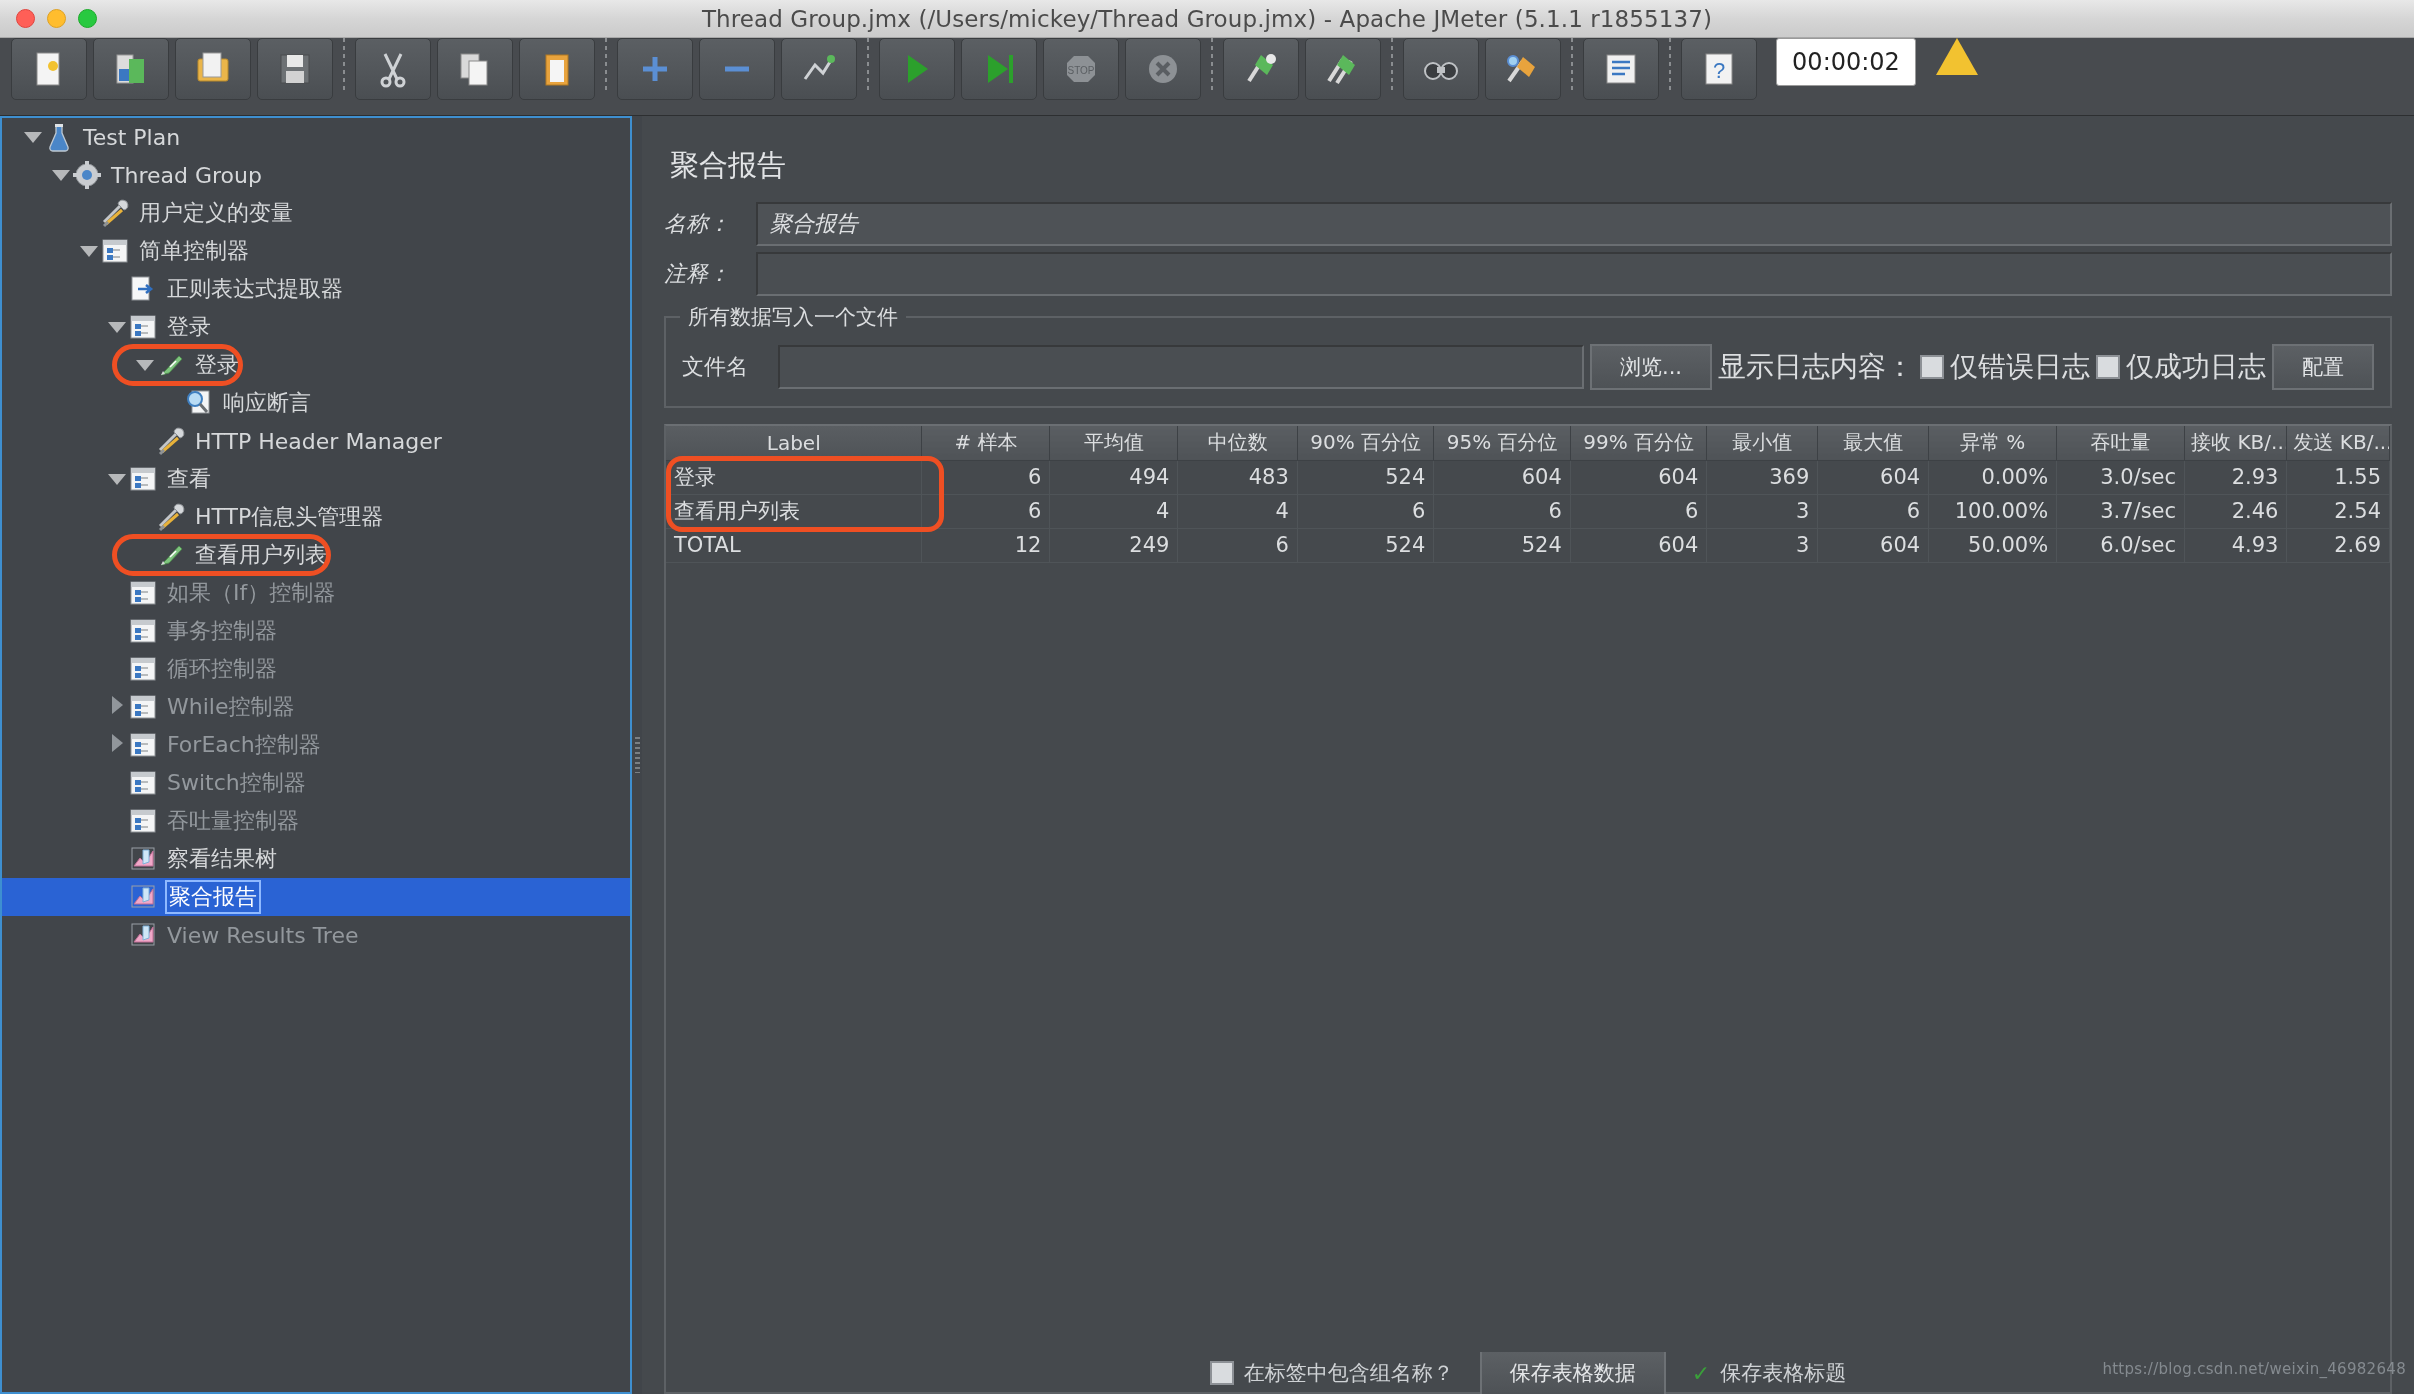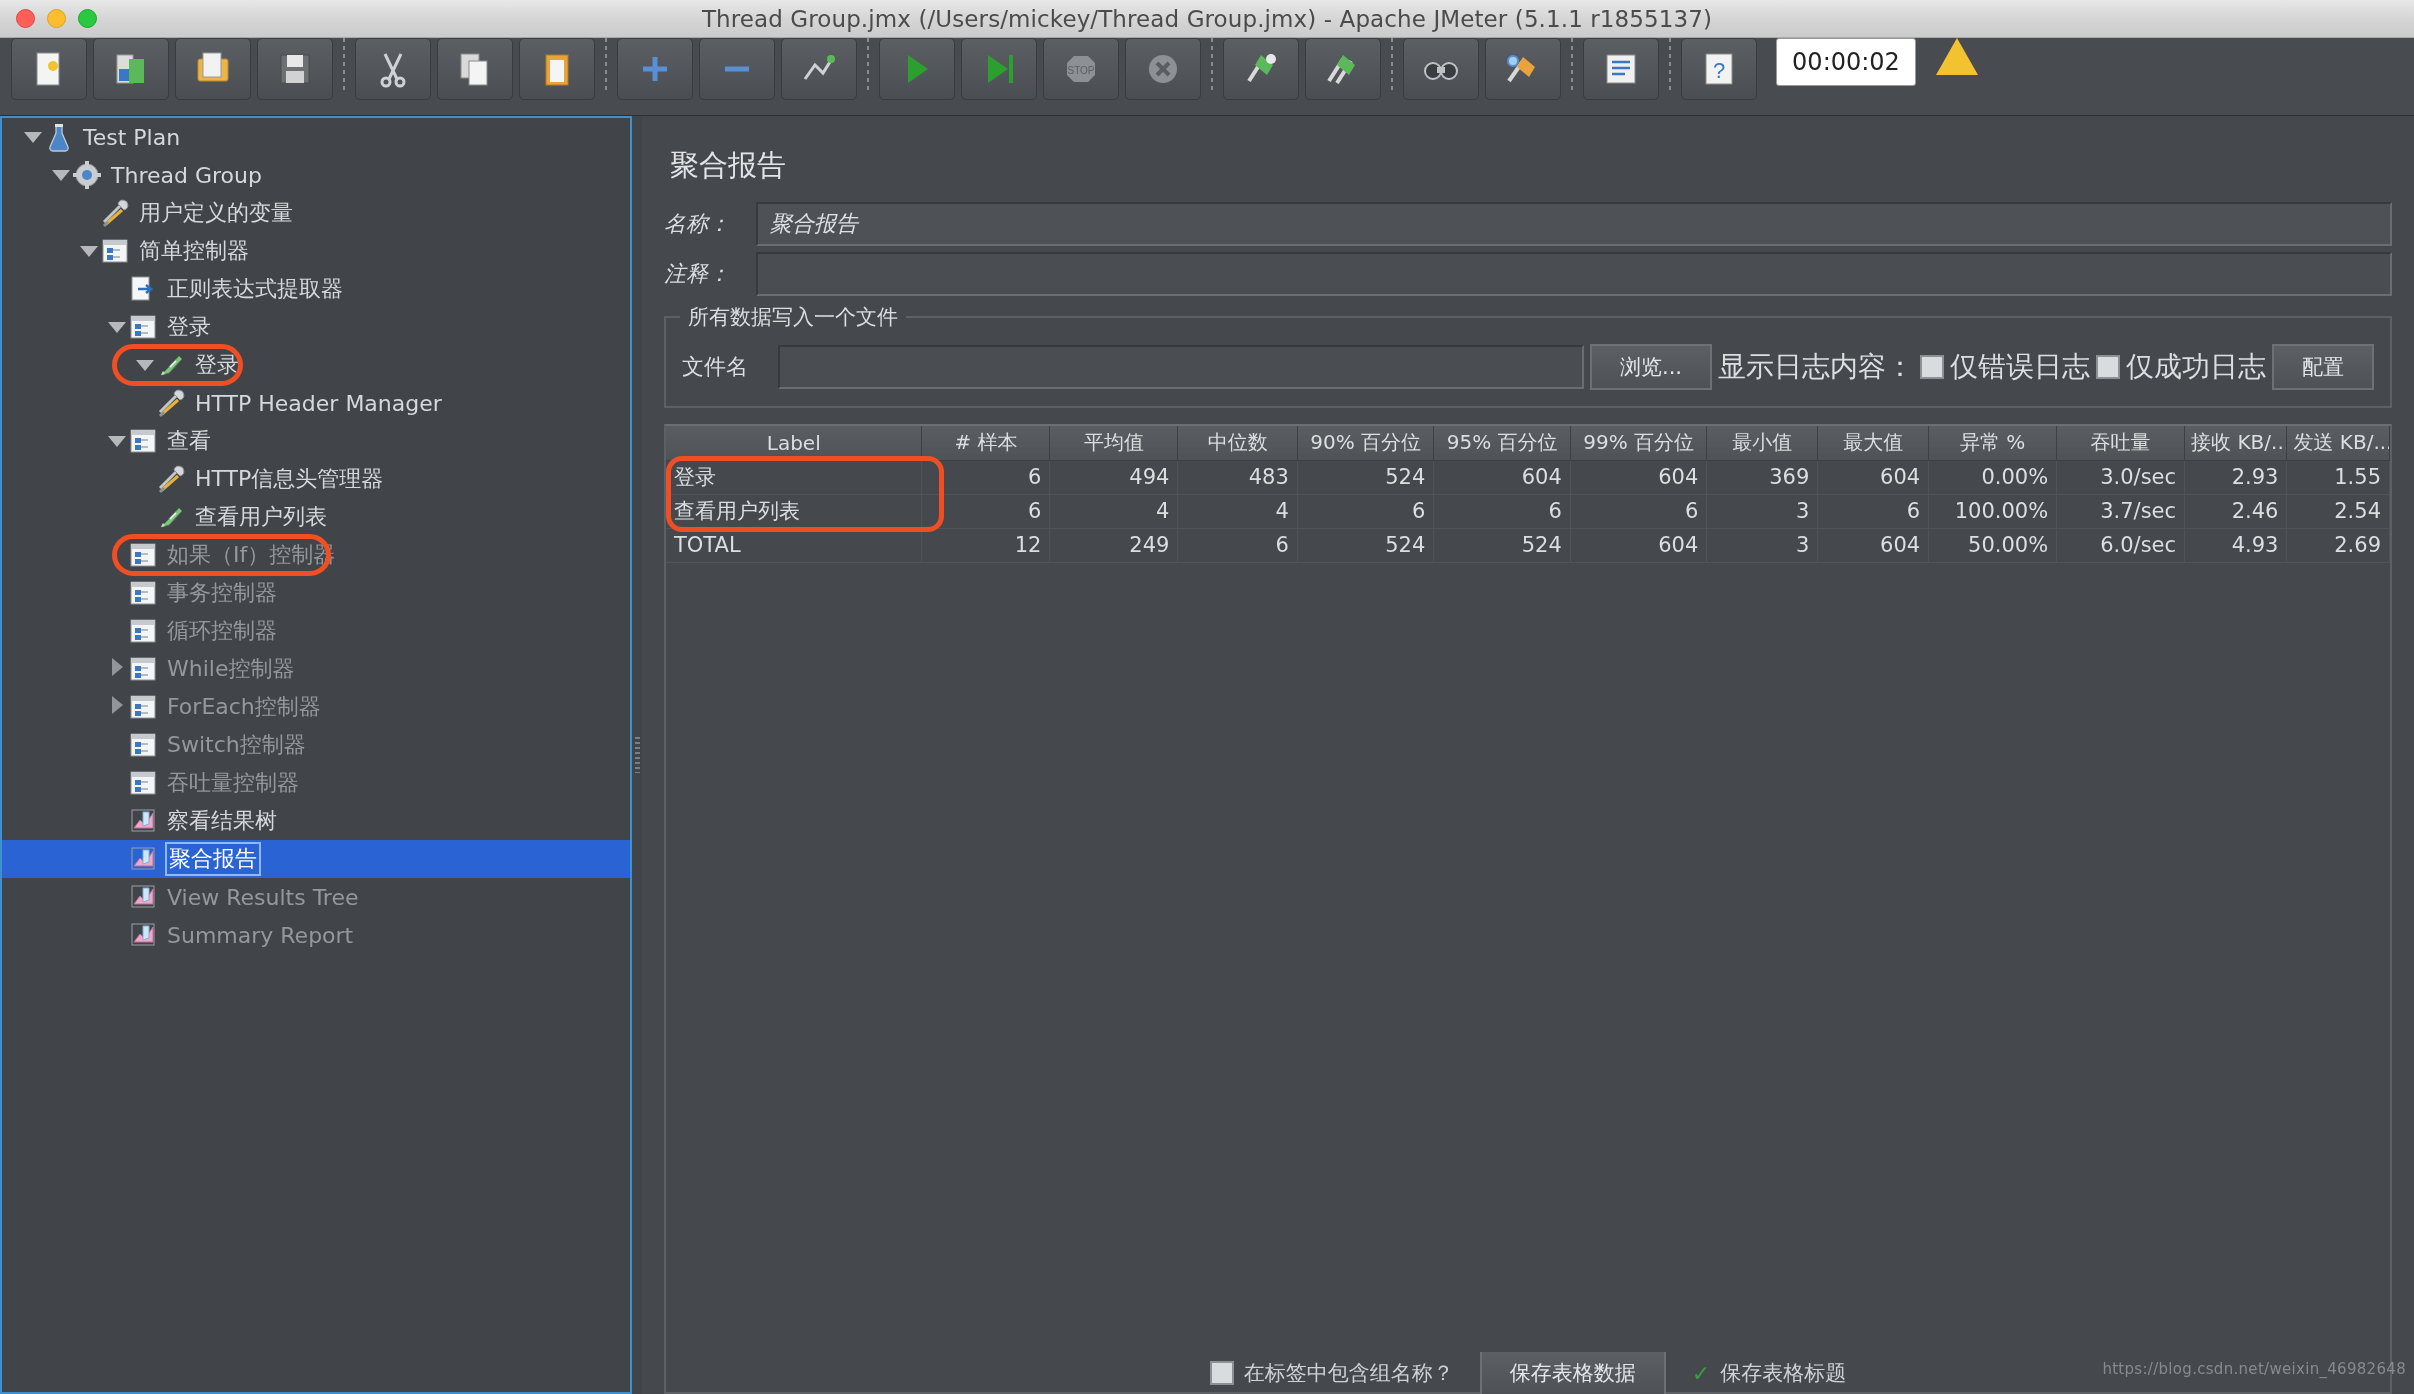--- a/index.html
+++ b/index.html
@@ -394,20 +394,30 @@
           <div style="width: 112px; flex: 0 0 112px;"></div>
           <div class="tw"><span class="arrow-down"></span></div>
           <span class="ticon"><svg width="30" height="30" viewBox="0 0 30 30">
               <path d="M5 25 L10 20 L23 6 L26 9 L13 23 Z" fill="#7fc47f" stroke="#4e8a4e"></path>
               <path d="M5 25 L9 24 L7 21 Z" fill="#d6d8da"></path>
               <path d="M14 17 L20 11" stroke="#ffffff" stroke-width="1.6"></path>
             </svg></span>
           <span class="tlabel">登录</span>
         </div>
         <div class="tree-row">
+          <div style="width: 140px; flex: 0 0 140px;"></div>
+          <div class="tw"></div>
+          <span class="ticon"><svg width="30" height="30" viewBox="0 0 30 30">
+              <rect x="8" y="3" width="17" height="22" fill="#f4f5f6" stroke="#8e9296"></rect>
+              <circle cx="11" cy="11" r="7" fill="#b9dcf5" stroke="#3f7fc0" stroke-width="2"></circle>
+              <path d="M16 16 L23 24" stroke="#6a6e72" stroke-width="3"></path>
+            </svg></span>
+          <span class="tlabel">响应断言</span>
+        </div>
+        <div class="tree-row">
           <div style="width: 112px; flex: 0 0 112px;"></div>
           <div class="tw"></div>
           <span class="ticon"><svg width="30" height="30" viewBox="0 0 30 30">
               <path d="M4 24 L20 8" stroke="#c3c6c9" stroke-width="3"></path>
               <path d="M18 6 a5 5 0 1 1 6 6 z" fill="#d5d8db" stroke="#8e9296"></path>
               <path d="M6 26 L22 12" stroke="#e8b23a" stroke-width="3"></path>
               <path d="M4 28 L8 24" stroke="#8e9296" stroke-width="3"></path>
             </svg></span>
           <span class="tlabel">HTTP Header Manager</span>
         </div>
@@ -550,30 +560,20 @@
         </div>
         <div class="tree-row">
           <div style="width: 84px; flex: 0 0 84px;"></div>
           <div class="tw"></div>
           <span class="ticon"><svg width="30" height="30" viewBox="0 0 30 30">
               <rect x="4" y="4" width="22" height="21" fill="none" stroke="#9aa0a6"></rect>
               <path d="M6 22 L12 14 L17 19 L25 7 L25 22 Z" fill="#f0a8c8" stroke="#c06f96"></path>
               <path d="M15 6 L21 6 L21 18 L15 20 Z" fill="#cfe6f7" stroke="#7fb0d8"></path>
             </svg></span>
           <span class="tlabel dim">View Results Tree</span>
-        </div>
-        <div class="tree-row">
-          <div style="width: 84px; flex: 0 0 84px;"></div>
-          <div class="tw"></div>
-          <span class="ticon"><svg width="30" height="30" viewBox="0 0 30 30">
-              <rect x="4" y="4" width="22" height="21" fill="none" stroke="#9aa0a6"></rect>
-              <path d="M6 22 L12 14 L17 19 L25 7 L25 22 Z" fill="#f0a8c8" stroke="#c06f96"></path>
-              <path d="M15 6 L21 6 L21 18 L15 20 Z" fill="#cfe6f7" stroke="#7fb0d8"></path>
-            </svg></span>
-          <span class="tlabel dim">Summary Report</span>
         </div>
       </div>
   <div class="hl-ring" style="left: 110px; top: 226px; width: 131px; height: 42px;"></div>
       <div class="hl-ring" style="left: 110px; top: 416px; width: 219px; height: 42px;"></div>
     </div>
 
   <div id="splitter">
     <div class="grip"></div>
   </div>
 

